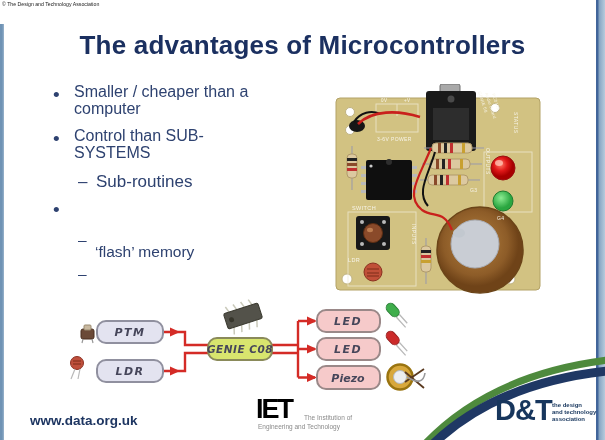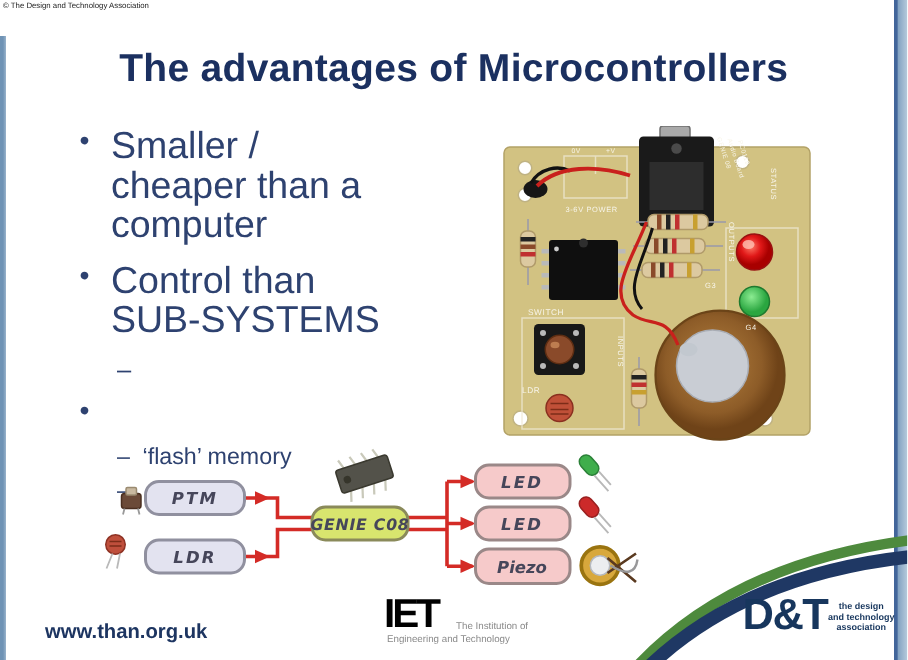--- a/index.html
+++ b/index.html
@@ -10,38 +10,38 @@
   .strip-left{position:absolute;left:0;top:24px;width:4px;height:416px;
               background:linear-gradient(90deg,#6f93b5 0,#6f93b5 2px,#9ab4cc 100%);}
   .strip-right{position:absolute;right:0;top:0;width:9px;height:440px;
                background:linear-gradient(90deg,#42659a 0,#42659a 2px,#85a4c3 3px,#b7cbdc 100%);}
   .title{position:absolute;left:30px;top:30px;width:545px;text-align:center;
          font-size:26px;font-weight:bold;color:#1b3060;letter-spacing:.2px;}
   
   .bullets{position:absolute;left:44px;top:84px;color:#2e4270;}
   .b-row{display:flex;margin-bottom:10px;}
   .b-row .marker{width:30px;padding-left:9px;font-size:19px;box-sizing:border-box;}
-  .b-row .txt{width:180px;font-size:25px;line-height:1.06;}
+  .b-row .txt{width:180px;font-size:16px;line-height:1.06;}
   .b-sub{display:flex;margin:0 0 7px 34px;}
   .b-sub .marker{width:18px;font-size:17px;}
   .b-sub .txt{font-size:17px;}
   .b-sub3{display:flex;margin:0 0 5px 34px;}
   .b-sub3 .marker{width:17px;font-size:15.5px;}
-  .b-sub3 .txt{font-size:15.5px;width:125px;line-height:1.12;}
+  .b-sub3 .txt{font-size:15.5px;width:125px;line-height:1.12;margin-top:12px;}
   
   .pcb{position:absolute;left:332px;top:84px;}
   .diagram{position:absolute;left:55px;top:293px;}
   .swoosh{position:absolute;left:400px;top:295px;}
   
   .url{position:absolute;left:30px;top:413px;font-size:13.5px;font-weight:bold;color:#1d3561;}
   .iet{position:absolute;left:256px;top:398px;width:120px;height:36px;color:#000;}
   .iet-abbr{position:absolute;left:0;top:-4px;font-size:27px;font-weight:900;letter-spacing:-2px;}
   .iet-l1{position:absolute;left:48px;top:16px;font-size:6.5px;color:#8a8a8a;white-space:nowrap;}
   .iet-l2{position:absolute;left:2px;top:25px;font-size:6.5px;color:#8a8a8a;white-space:nowrap;}
-  .dt{position:absolute;left:495px;top:396px;width:108px;height:42px;color:#17365d;text-align:center;}
+  .dt{position:absolute;left:495px;top:396px;width:108px;height:42px;color:#17365d;}
   .dt-abbr{position:absolute;left:0;top:-2px;font-size:29px;font-weight:bold;letter-spacing:-1px;}
   .dt-lines{position:absolute;left:57px;top:6px;font-size:6px;font-weight:bold;line-height:7px;white-space:nowrap;}
   
   .silk{fill:#f7f4e8;font-family:"Liberation Sans",sans-serif;letter-spacing:.4px;}
   .dtx{font-family:"DejaVu Sans",sans-serif;font-style:italic;font-weight:bold;
        text-anchor:middle;fill:#46465a;}
 </style>
 </head>
 <body>
 
@@ -57,20 +57,21 @@
     <div class="b-row">
       <span class="marker">•</span>
       <span class="txt">Smaller / cheaper than a computer</span>
     </div>
     <div class="b-row">
       <span class="marker">•</span>
       <span class="txt">Control than SUB-SYSTEMS</span>
     </div>
     <div class="b-sub">
       <span class="marker">–</span>
+      <span class="txt">Sub-routines</span>
     </div>
     <div class="b-row">
       <span class="marker">•</span>
     </div>
     <div class="b-sub3">
       <span class="marker">–</span>
       <span class="txt">‘flash’ memory</span>
     </div>
     <div class="b-sub3">
       <span class="marker">–</span>
@@ -302,21 +303,21 @@
         <path d="M352,84 q16,10 18,-4" stroke="#98989a" stroke-width="1.6" fill="none"></path>
       </g>
     </svg>
   </div>
 
   <svg class="swoosh" width="205" height="145" viewBox="0 0 205 145">
     <path d="M22,152 Q88,80 208,65" stroke="#4e8a3d" stroke-width="7" fill="none"></path>
     <path d="M30,152 Q95,88 208,76" stroke="#1f3864" stroke-width="9" fill="none"></path>
   </svg>
 
-  <div class="url">www.than.org.uk</div>
+  <div class="url">www.data.org.uk</div>
 
   <div class="iet">
     <div class="iet-abbr">IET</div>
     <div class="iet-l1">The Institution of</div>
     <div class="iet-l2">Engineering and Technology</div>
   </div>
 
   <div class="dt">
     <div class="dt-abbr">D&amp;T</div>
     <div class="dt-lines">

